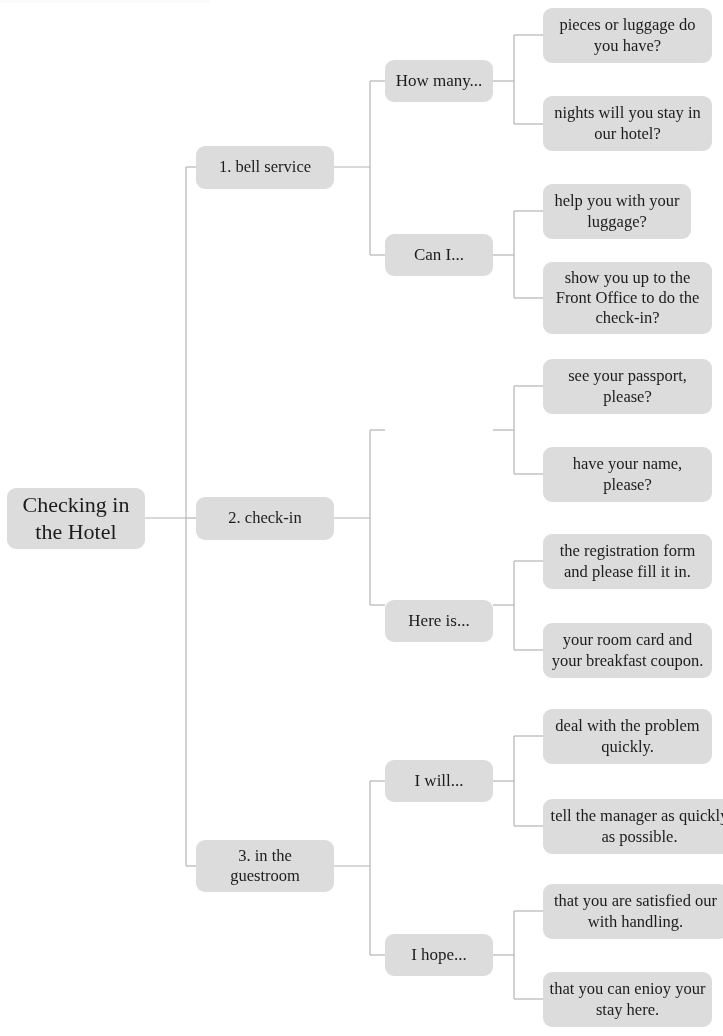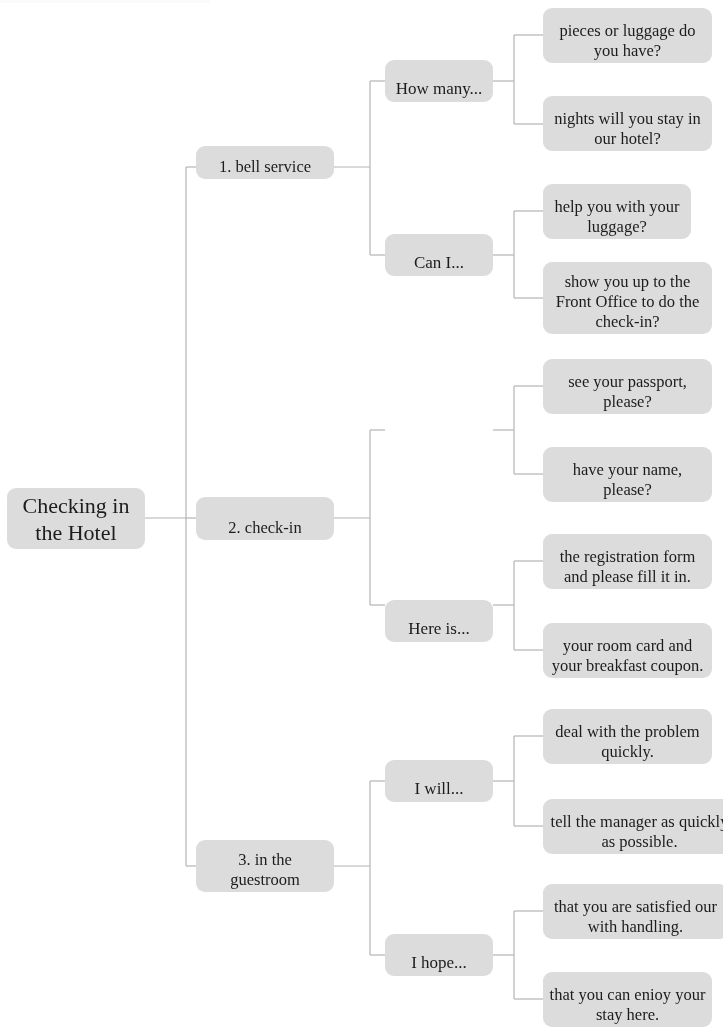--- a/index.html
+++ b/index.html
@@ -31,21 +31,21 @@
     top: 0;
     width: 723px;
     height: 1036px;
   }
   .node {
     position: absolute;
     box-sizing: border-box;
     background: #dcdcdc;
     border-radius: 9px;
     display: flex;
-    align-items: flex-end;
+    align-items: center;
     justify-content: center;
     text-align: center;
     color: #1c1c1c;
     line-height: 1.22;
     padding: 2px 6px;
   }
   .node span {
     display: block;
     width: 100%;
   }
@@ -124,21 +124,21 @@
       <path d="M514,911 L514,999"></path>
       <path d="M514,911 L543,911"></path>
       <path d="M514,999 L543,999"></path>
     </g>
   </svg>
 
   <div class="node node-root" style="left:7px; top:488px; width:138px; height:61px;">
     <span>Checking in the Hotel</span>
   </div>
 
-  <div class="node node-l1" style="left:196px; top:146px; width:138px; height:33px;">
+  <div class="node node-l1" style="left:196px; top:146px; width:138px; height:43px;">
     <span>1. bell service</span>
   </div>
 
   <div class="node node-l2" style="left:385px; top:60px; width:108px; height:42px;">
     <span>How many...</span>
   </div>
   <div class="node node-leaf" style="left:543px; top:8px; width:169px; height:55px;">
     <span>pieces or luggage do you have?</span>
   </div>
   <div class="node node-l2" style="left:385px; top:234px; width:108px; height:42px;">

